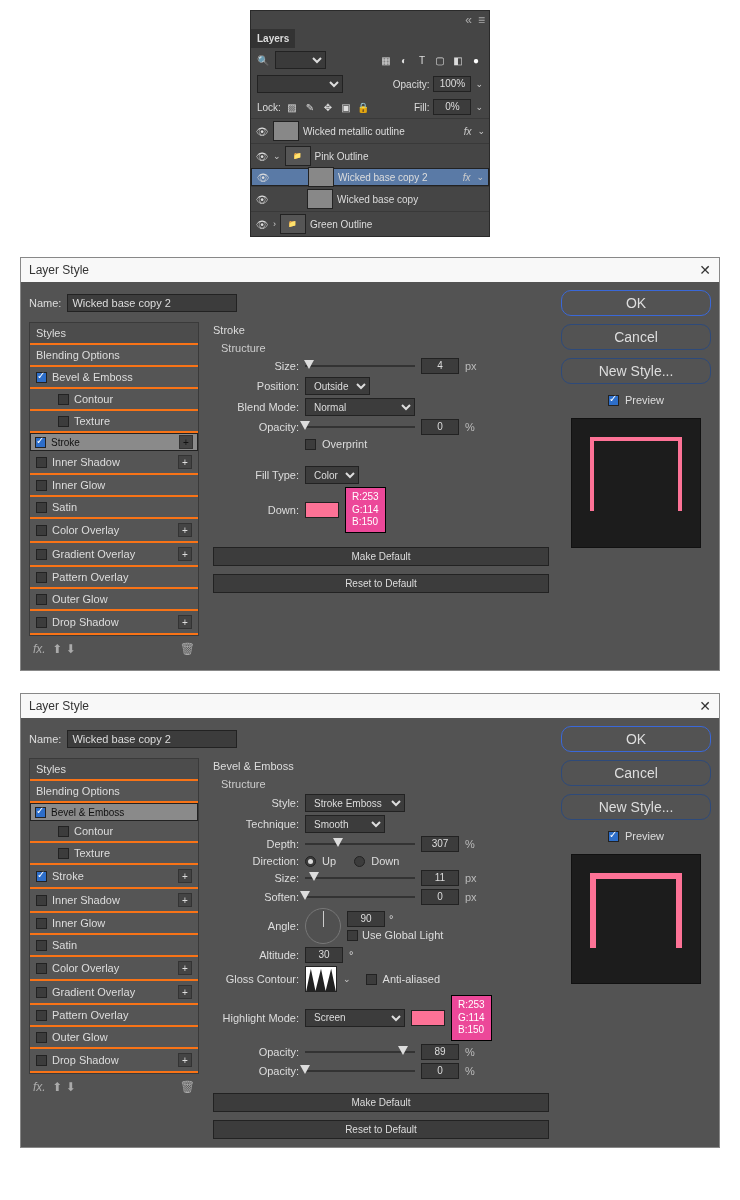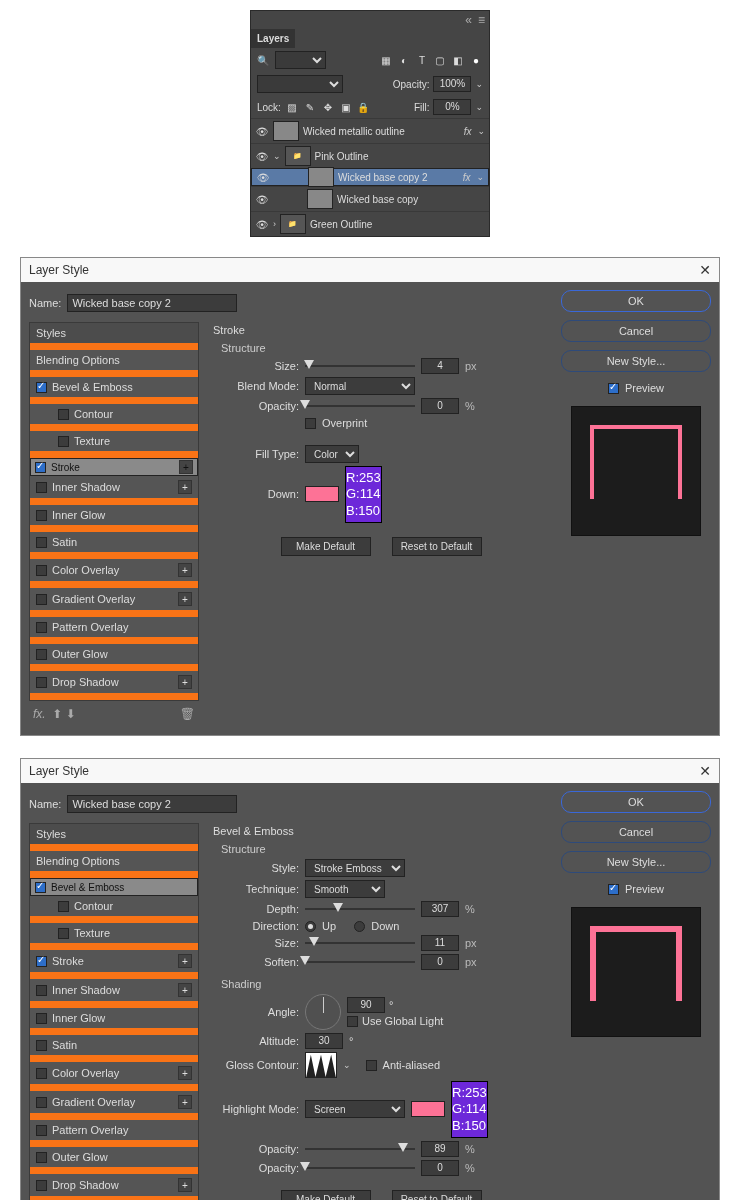--- a/index.html
+++ b/index.html
@@ -26,21 +26,21 @@
 .dialog { width:700px; margin:0 auto 22px; background:#535353; border:1px solid #888; color:#ddd; font-size:11px; }
 .dlg-head { display:flex; justify-content:space-between; align-items:center; background:#f8f8f8; color:#333; padding:4px 8px; font-size:12px; }
 .dlg-close { font-size:14px; cursor:pointer; }
 .dlg-body { display:flex; padding:8px; gap:8px; }
 .name-row { display:flex; align-items:center; gap:6px; padding:4px 0 10px; }
 .name-row input { background:#3c3c3c; border:1px solid #222; color:#ddd; font-size:11px; padding:2px 4px; width:170px; height:18px; }
 
 
 .styles-col { width:170px; }
 .styles-list { border:1px solid #3a3a3a; }
-.style-row { display:flex; align-items:center; justify-content:space-between; padding:4px 6px; border-bottom:7px solid #f97316; background:#555; }
+.style-row { display:flex; align-items:center; justify-content:space-between; padding:4px 6px; border-bottom:2px solid #f97316; background:#555; }
 .style-row.header { background:#4c4c4c; font-weight:normal; }
 .style-row.sel { background:#8a8a8a; color:#111; }
 .style-row .lbl { display:flex; align-items:center; gap:5px; }
 .cb { width:11px; height:11px; border:1px solid #222; background:#3c3c3c; display:inline-block; position:relative; }
 .cb.on { background:#2d6ec9; }
 .cb.on::after { content:"✓"; position:absolute; top:-3px; left:0; color:#fff; font-size:10px; }
 .plus { width:14px; height:14px; border:1px solid #333; background:#444; display:inline-flex; align-items:center; justify-content:center; font-size:10px; }
 .sub { padding-left:22px; }
 .styles-foot { display:flex; justify-content:space-between; padding:6px 4px; color:#aaa; font-size:12px; }
 
@@ -53,31 +53,31 @@
 .slider { position:relative; width:110px; height:10px; background:linear-gradient(#333,#333) center/100% 2px no-repeat; }
 .slider .knob { position:absolute; top:-1px; width:0; height:0; border-left:5px solid transparent; border-right:5px solid transparent; border-top:9px solid #ddd; transform:translateX(-5px); }
 .numbox { width:38px; height:16px; background:#3c3c3c; border:1px solid #222; color:#ddd; font-size:10px; text-align:center; line-height:14px; }
 .unit { color:#bbb; width:18px; }
 .sel { background:#3c3c3c; border:1px solid #222; color:#ddd; font-size:10px; padding:1px 4px; height:18px; }
 .radio { width:11px; height:11px; border:1px solid #222; border-radius:50%; background:#3c3c3c; display:inline-block; position:relative; }
 .radio.on::after { content:""; position:absolute; inset:2px; background:#ddd; border-radius:50%; }
 .swatch { width:34px; height:16px; border:1px solid #222; display:inline-block; }
 .swatch.pink { background:#fd7296; }
 .swatch.black { background:#000; }
-.rgb-box { background:#6d28d9; color:#fff; font-family:monospace; font-size:13px; padding:3px 0; line-height:1.25; border:1px solid #000; }
-.btn-row { display:flex; gap:21px; margin-top:14px; justify-content:center; }
+.rgb-box { background:#ec4899; color:#fff; font-family:monospace; font-size:10px; padding:3px 6px; line-height:1.25; border:1px solid #000; }
+.btn-row { display:flex; gap:8px; margin-top:14px; justify-content:center;flex-direction:column; }
 .flat-btn { background:#3c3c3c; border:1px solid #222; color:#ddd; font-size:10px; padding:3px 8px; min-width:90px; text-align:center; cursor:pointer; }
 .contour-sw { width:32px; height:26px; background:#fff; border:1px solid #222; display:inline-flex; }
 .contour-sw svg { width:100%; height:100%; }
 .angle-dial { width:36px; height:36px; border:1px solid #777; border-radius:50%; position:relative; background:#505050; }
 .angle-dial .needle { position:absolute; width:1px; height:16px; background:#ccc; top:2px; left:50%; transform-origin:bottom center; }
 
 
 .rightcol { width:150px; display:flex; flex-direction:column; gap:8px; align-items:stretch; }
-.dlg-btn { border:1px solid #2e4a7a; background:#535353; color:#ddd; font-size:11px; padding:4px 0; border-radius:10px; text-align:center; cursor:pointer; }
+.dlg-btn { border:1px solid #2e4a7a; background:#535353; color:#ddd; font-size:14px; padding:4px 0; border-radius:10px; text-align:center; cursor:pointer; }
 .dlg-btn.primary { border:1.5px solid #3a68d8; }
 .prev-row { display:flex; align-items:center; gap:6px; justify-content:center; margin-top:2px; }
 .preview-box { width:130px; height:130px; background:#1c1c1c; border:1px solid #111; margin-top:4px; align-self:center; position:relative; }
 .preview-box .stroke-shape { position:absolute; inset:18px; border-top:4px solid #fd7296; }
 .preview-box .stroke-shape::before,
 .preview-box .stroke-shape::after { content:""; position:absolute; top:0; width:4px; height:80%; background:#fd7296; }
 .preview-box .stroke-shape::before { left:0; }
 .preview-box .stroke-shape::after { right:0; }
 .preview-box.bevel .stroke-shape { border-top-width:6px; }
 .preview-box.bevel .stroke-shape::before,
@@ -278,20 +278,24 @@
           <div class="sub-title">Structure</div>
           <div class="param">
             <span class="plabel">Size:</span>
             <div class="slider">
                 <div class="knob" style="left:4%"></div>
               </div>
             <div class="numbox">4</div>
             <span class="unit">px</span>
           </div>
           <div class="param">
+            <span class="plabel">Position:</span>
+            <select class="sel"><option>Outside</option></select>
+          </div>
+          <div class="param">
             <span class="plabel">Blend Mode:</span>
             <select class="sel" style="width:110px"><option>Normal</option></select>
           </div>
           <div class="param">
             <span class="plabel">Opacity:</span>
             <div class="slider">
                 <div class="knob" style="left:0%"></div>
               </div>
             <div class="numbox">0</div>
             <span class="unit">%</span>
@@ -476,21 +480,20 @@
             </div>
           <div class="param">
               <span class="plabel">Soften:</span>
             <div class="slider">
                 <div class="knob" style="left:0%"></div>
               </div>
             <div class="numbox">0</div>
             <span class="unit">px</span>
             </div>
 
-          <div class="sub-title" style="margin-top:8px">Shading</div>
           <div class="param">
               <span class="plabel">Angle:</span>
             <div class="angle-dial">
                 <div class="needle"></div>
               </div>
             <div>
               <div style="display:flex;gap:4px;align-items:center">
                   <div class="numbox">90</div>
                   <span>°</span>
                 </div>

